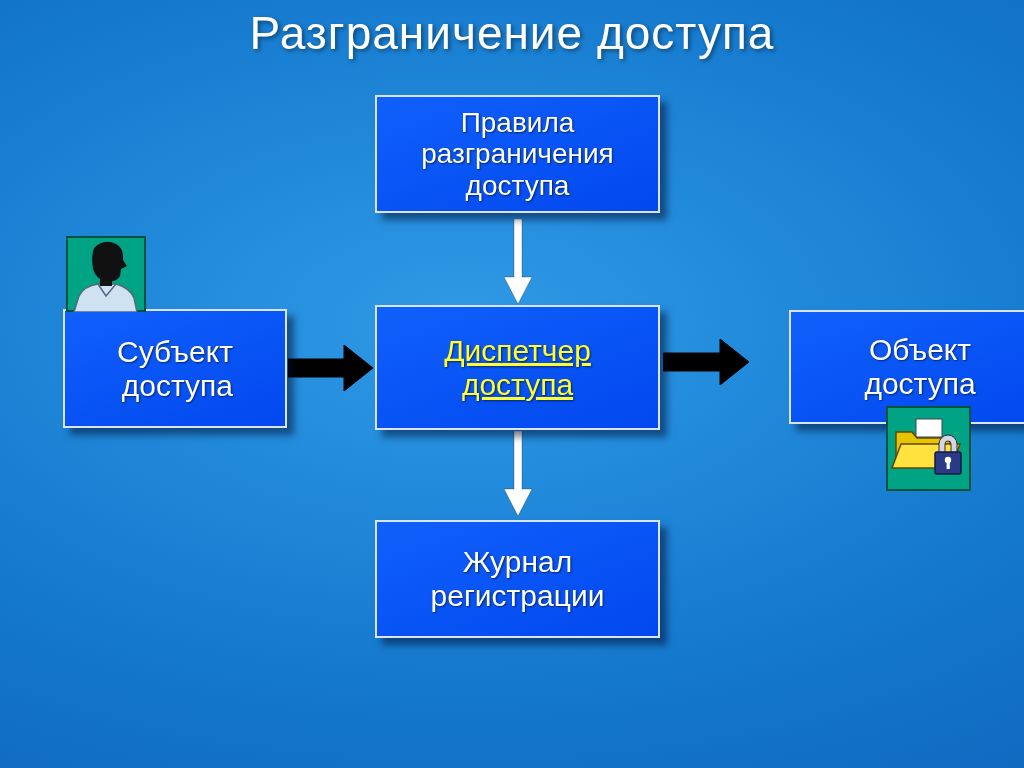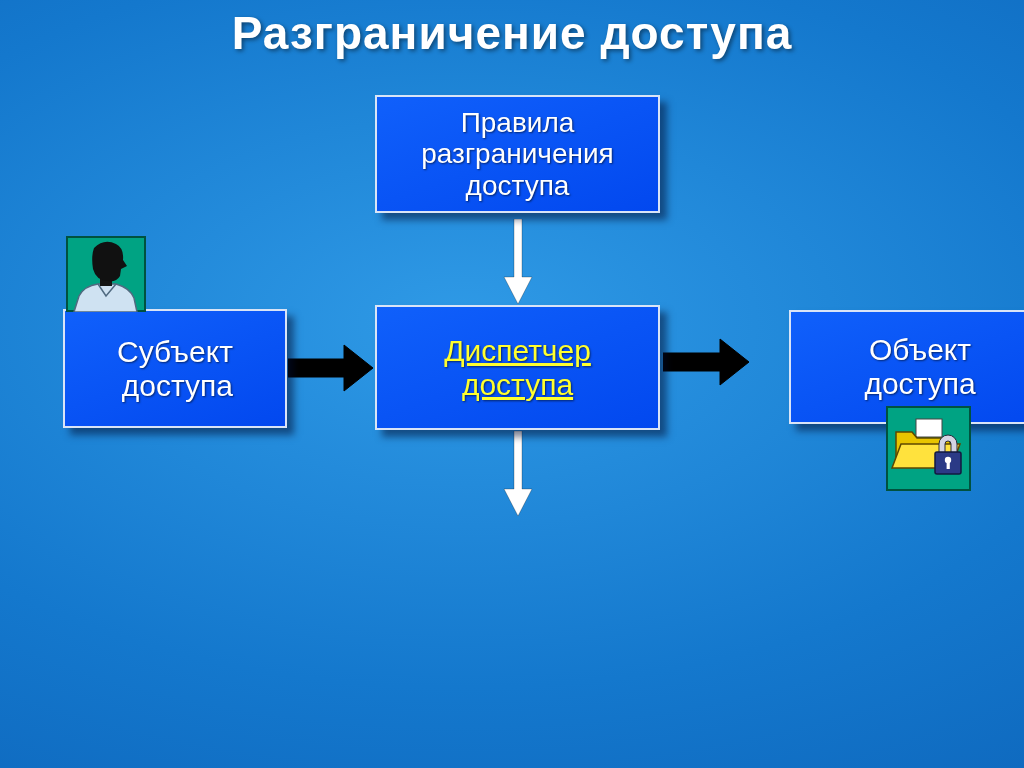--- a/index.html
+++ b/index.html
@@ -14,21 +14,21 @@
                 #2f9ae6 0%, #1478cd 50%, #0a5cb2 100%);
   }
 
   .title {
     position: absolute;
     top: 6px; left: 0;
     width: 100%;
     text-align: center;
     color: #ffffff;
     font-size: 46px;
-    font-weight: bold;
+    font-weight: normal;
     letter-spacing: 1px;
     text-shadow: 2px 2px 4px rgba(0,0,0,0.45);
   }
 
   .box {
     position: absolute;
     display: flex;
     align-items: center;
     justify-content: center;
     text-align: center;
@@ -115,14 +115,18 @@
     <path d="M 53 38 a 9 9 0 0 1 18 0 v 9 h -6 v -9 a 3 3 0 0 0 -6 0 v 9 h -6 Z" fill="#d4d4e2" stroke="#2a2a3a" stroke-width="1"></path>
     <rect x="49" y="46" width="26" height="22" rx="2" fill="#2b3a86" stroke="#121a40" stroke-width="1.5"></rect>
     <circle cx="62" cy="54" r="3.2" fill="#ffffff"></circle>
     <rect x="60.6" y="55" width="3.2" height="8" fill="#ffffff"></rect>
   </svg>
 
   <svg class="arrow arrow-down-2" width="34" height="86" viewBox="0 0 34 86">
     <polygon points="13,0 21,0 21,58 31,58 17,85 3,58 13,58" fill="#ffffff" stroke="rgba(0,0,0,0.25)" stroke-width="1"></polygon>
   </svg>
 
+  <div class="box box-journal">
+    <span class="label">Журнал
+регистрации</span>
+  </div>
 
 </div>
 
 </body></html>

